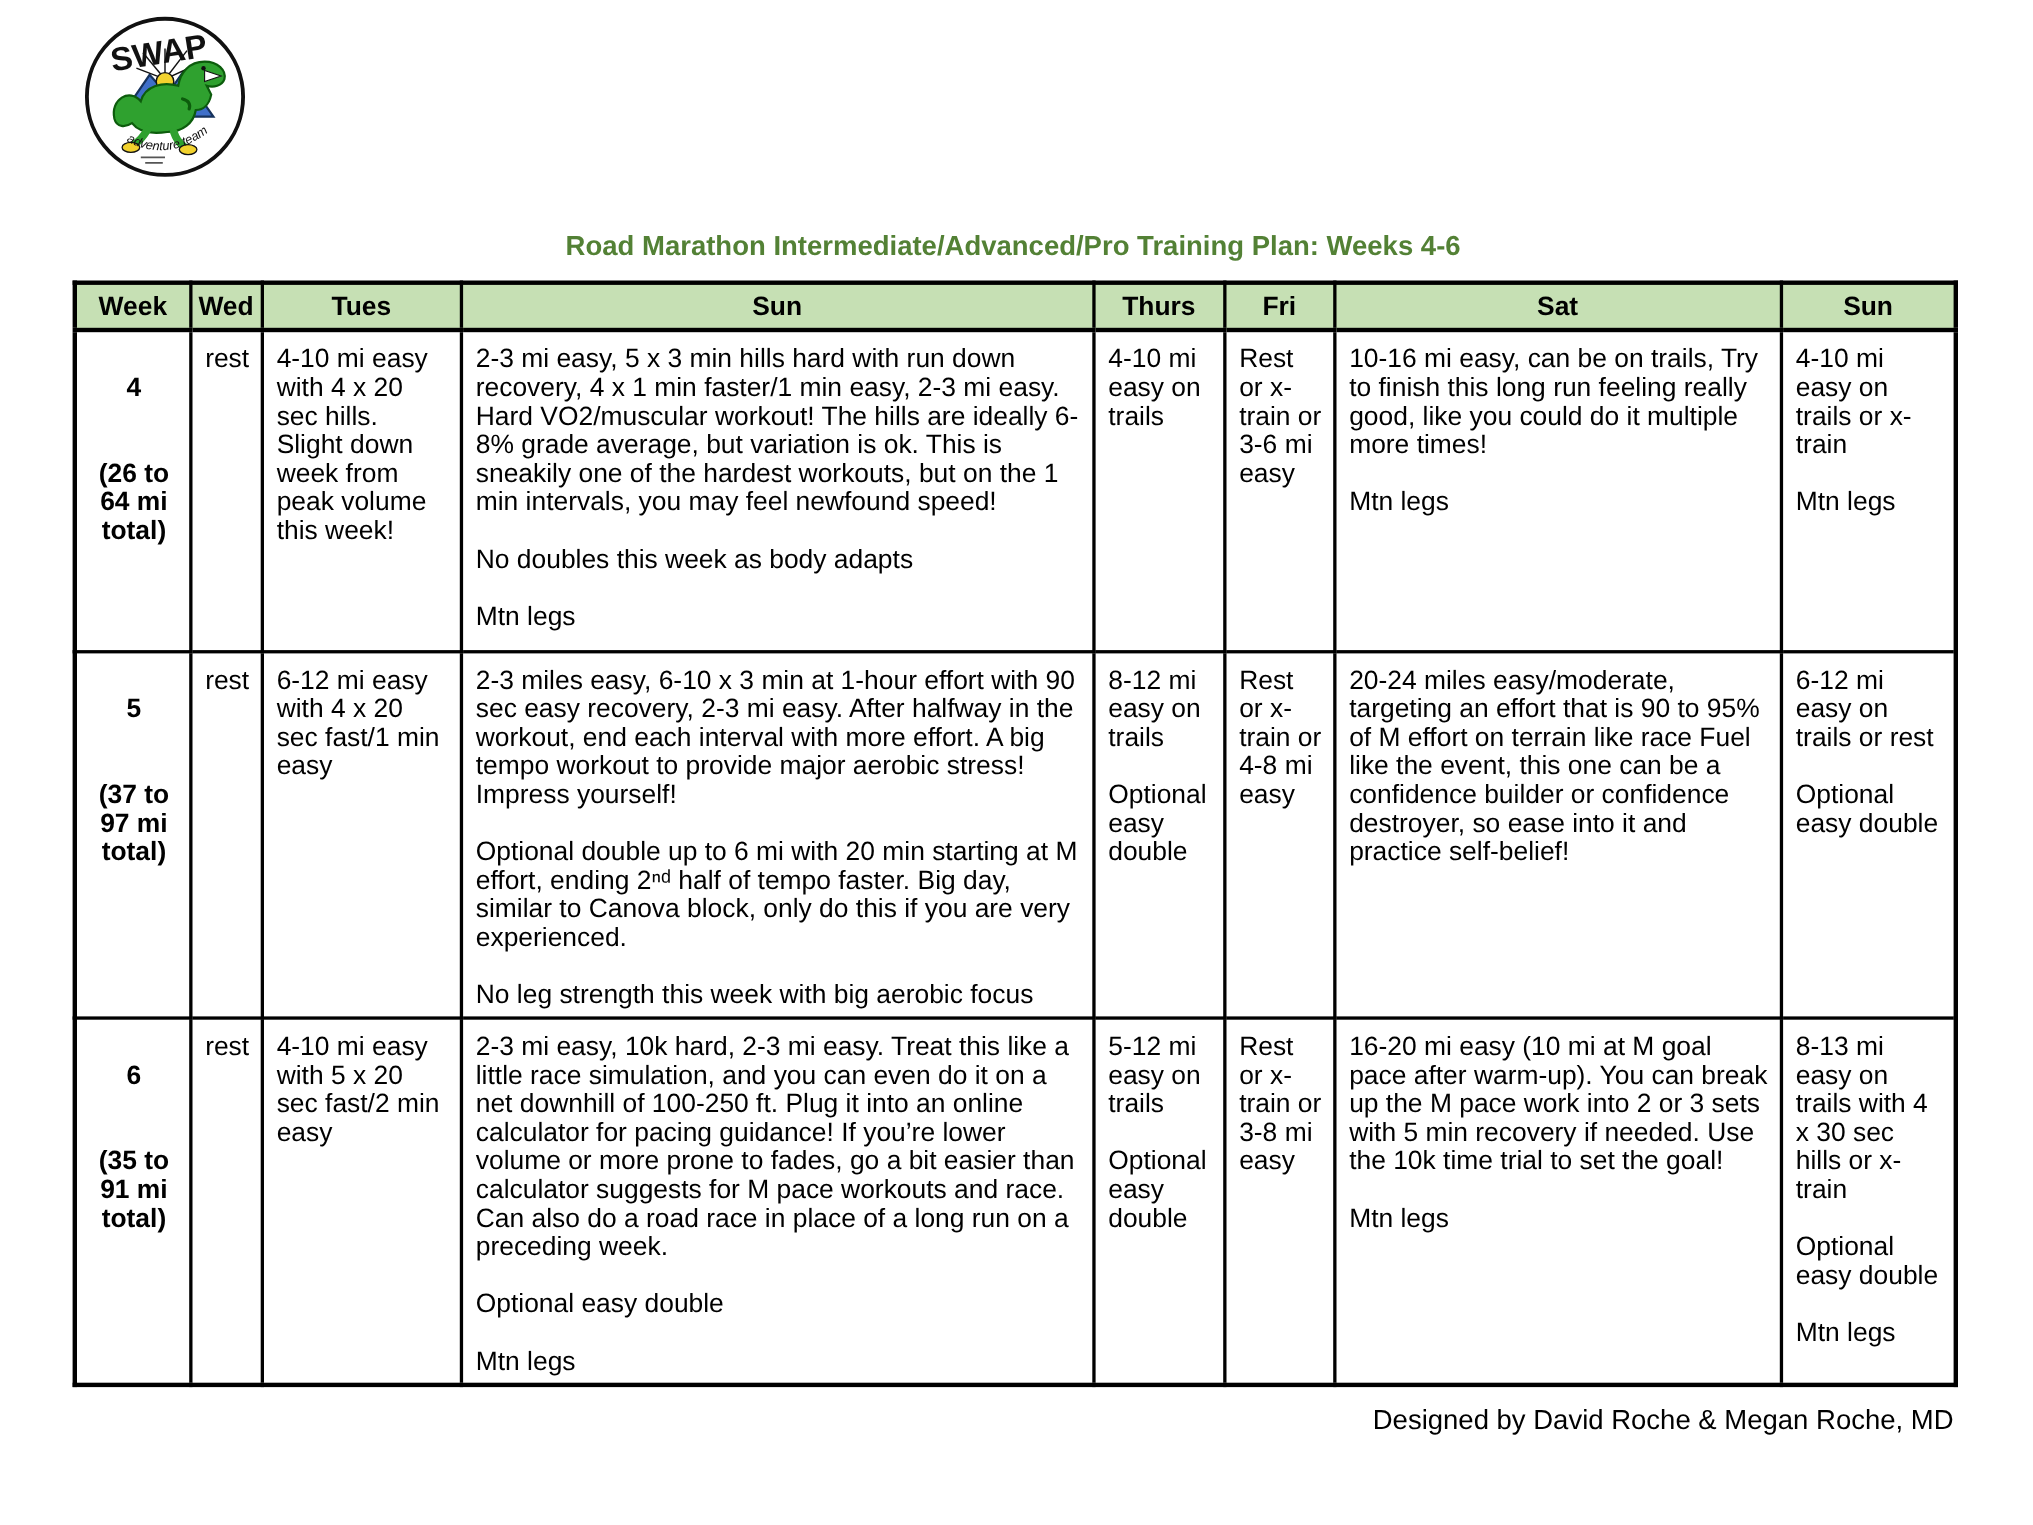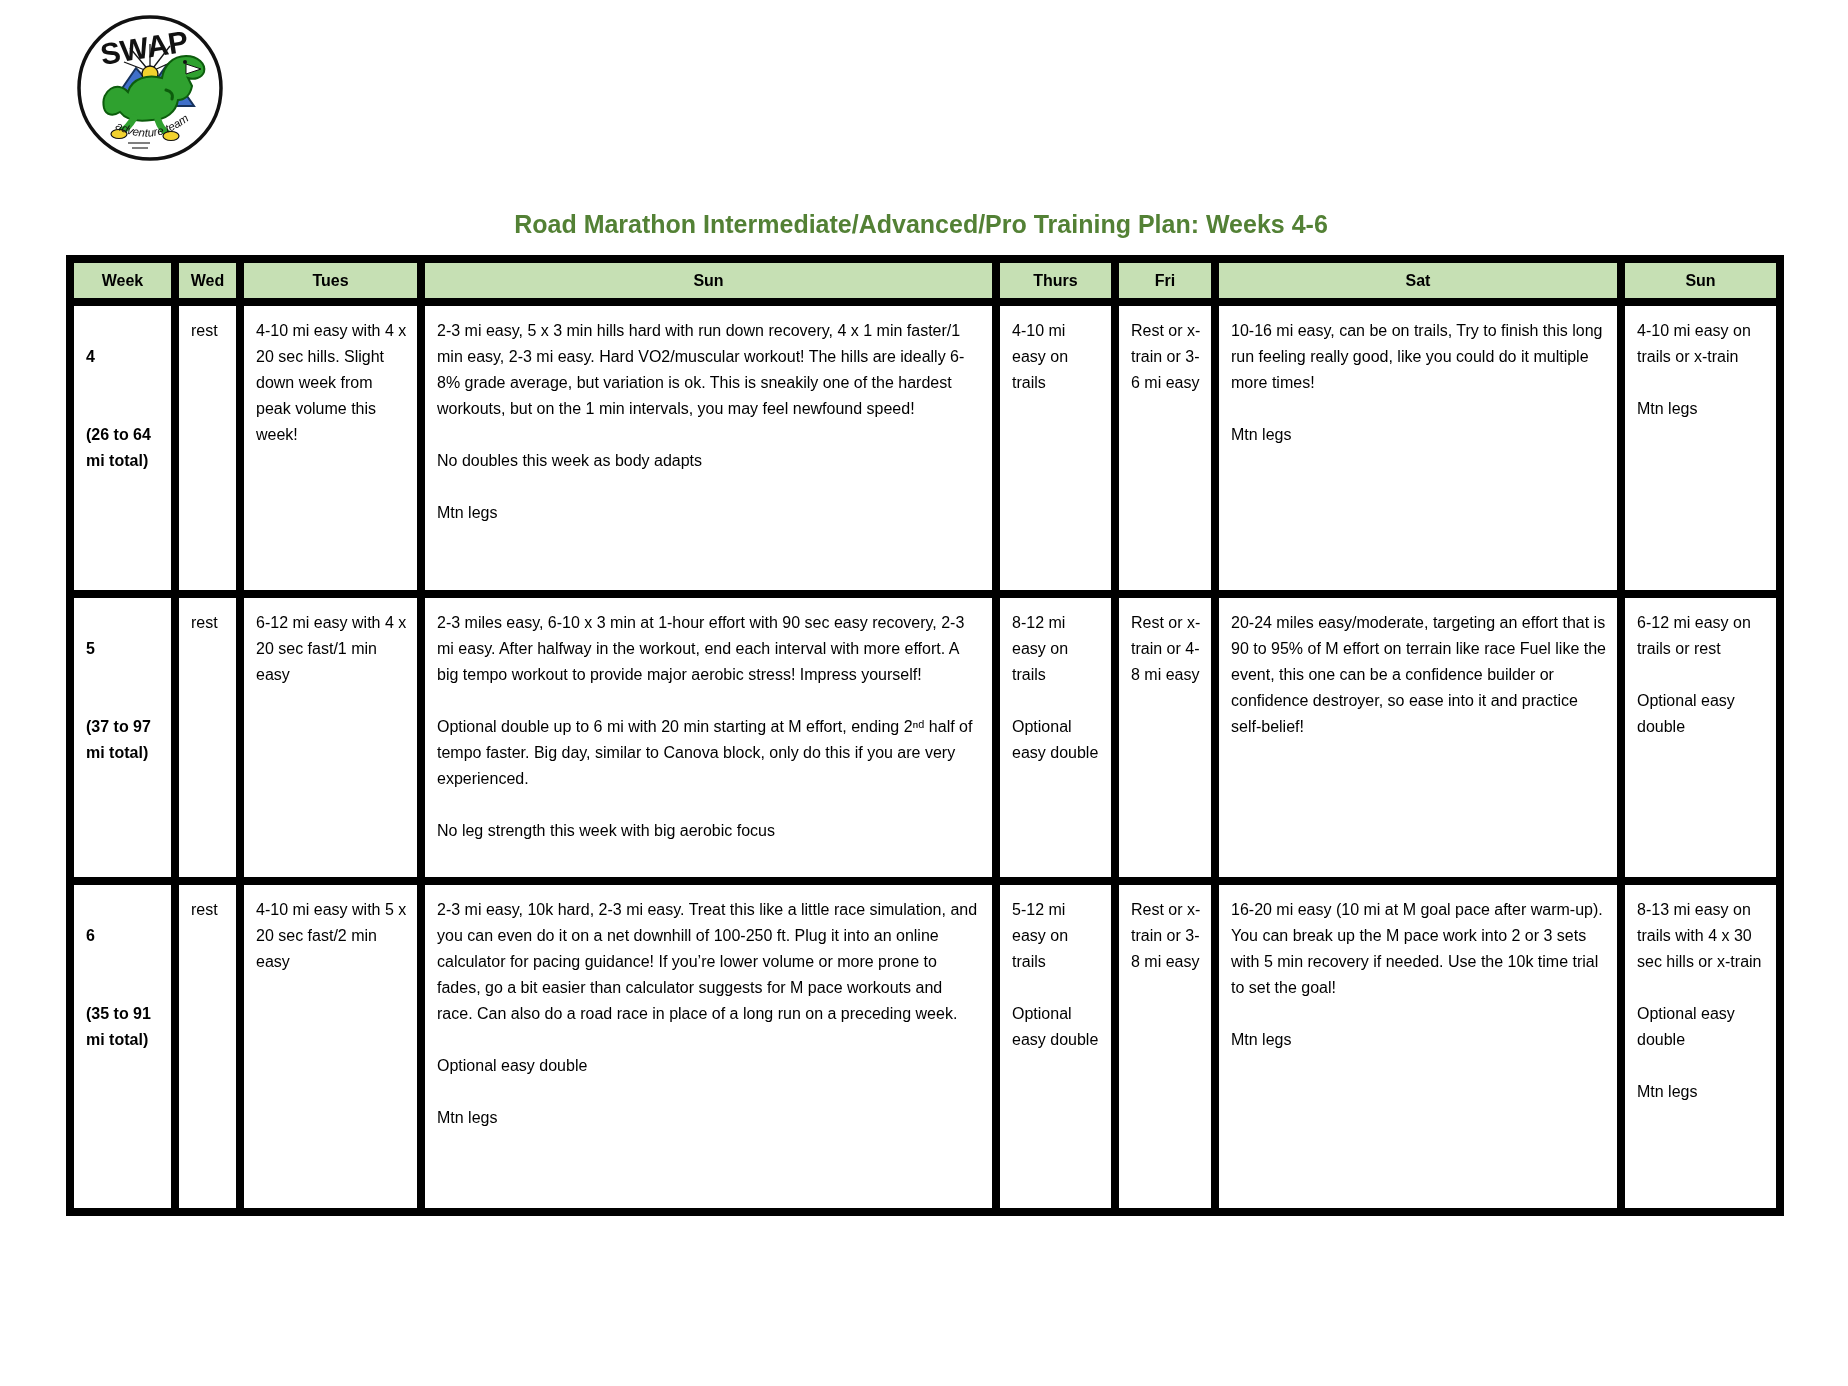--- a/index.html
+++ b/index.html
@@ -19,31 +19,31 @@
     position:absolute;left:66px;top:210px;width:1710px;
     text-align:center;font-size:25px;font-weight:700;
     color:var(--title-green,#538135);
   }
   table.plan{
     position:absolute;left:66px;top:255px;width:1710px;
     border-collapse:collapse;table-layout:fixed;
     border:4px solid #000;
   }
   table.plan th,table.plan td{
-    border:8px solid #000000;
-    font-size:16px;line-height:26px;
+    border:3px solid #000000;
+    font-size:24px;line-height:26px;
     vertical-align:top;
   }
   table.plan th{
     background:var(--header-bg,#c6e0b4);
     height:43px;text-align:center;vertical-align:middle;
     font-weight:700;border-bottom:4px solid #000;padding:2px;
   }
   table.plan td{padding:12px 10px 6px 12px;white-space:pre-line;}
-  td.center{padding-left:4px;padding-right:4px;}
+  td.center{text-align:center;padding-left:4px;padding-right:4px;}
   td.bold{font-weight:700;}
   .week-total{margin-top:26px;}
   tr.row-4{height:292px;}
   tr.row-5{height:287px;}
   tr.row-6{height:331px;}
   .footer{
     position:absolute;right:72px;top:1272px;width:900px;
     text-align:right;font-size:25px;line-height:38px;
   }
   .footer a{color:var(--link-blue,#0563c1);text-decoration:underline;cursor:pointer;}
@@ -179,13 +179,14 @@
       <td>8-13 mi easy on trails with 4 x 30 sec hills or x-train
 
 Optional easy double
 
 Mtn legs</td>
     </tr>
   </tbody>
 </table>
 
 <div class="footer">
+  <div>Designed by David Roche &amp; Megan Roche, MD</div>
 </div>
 
 </body></html>

